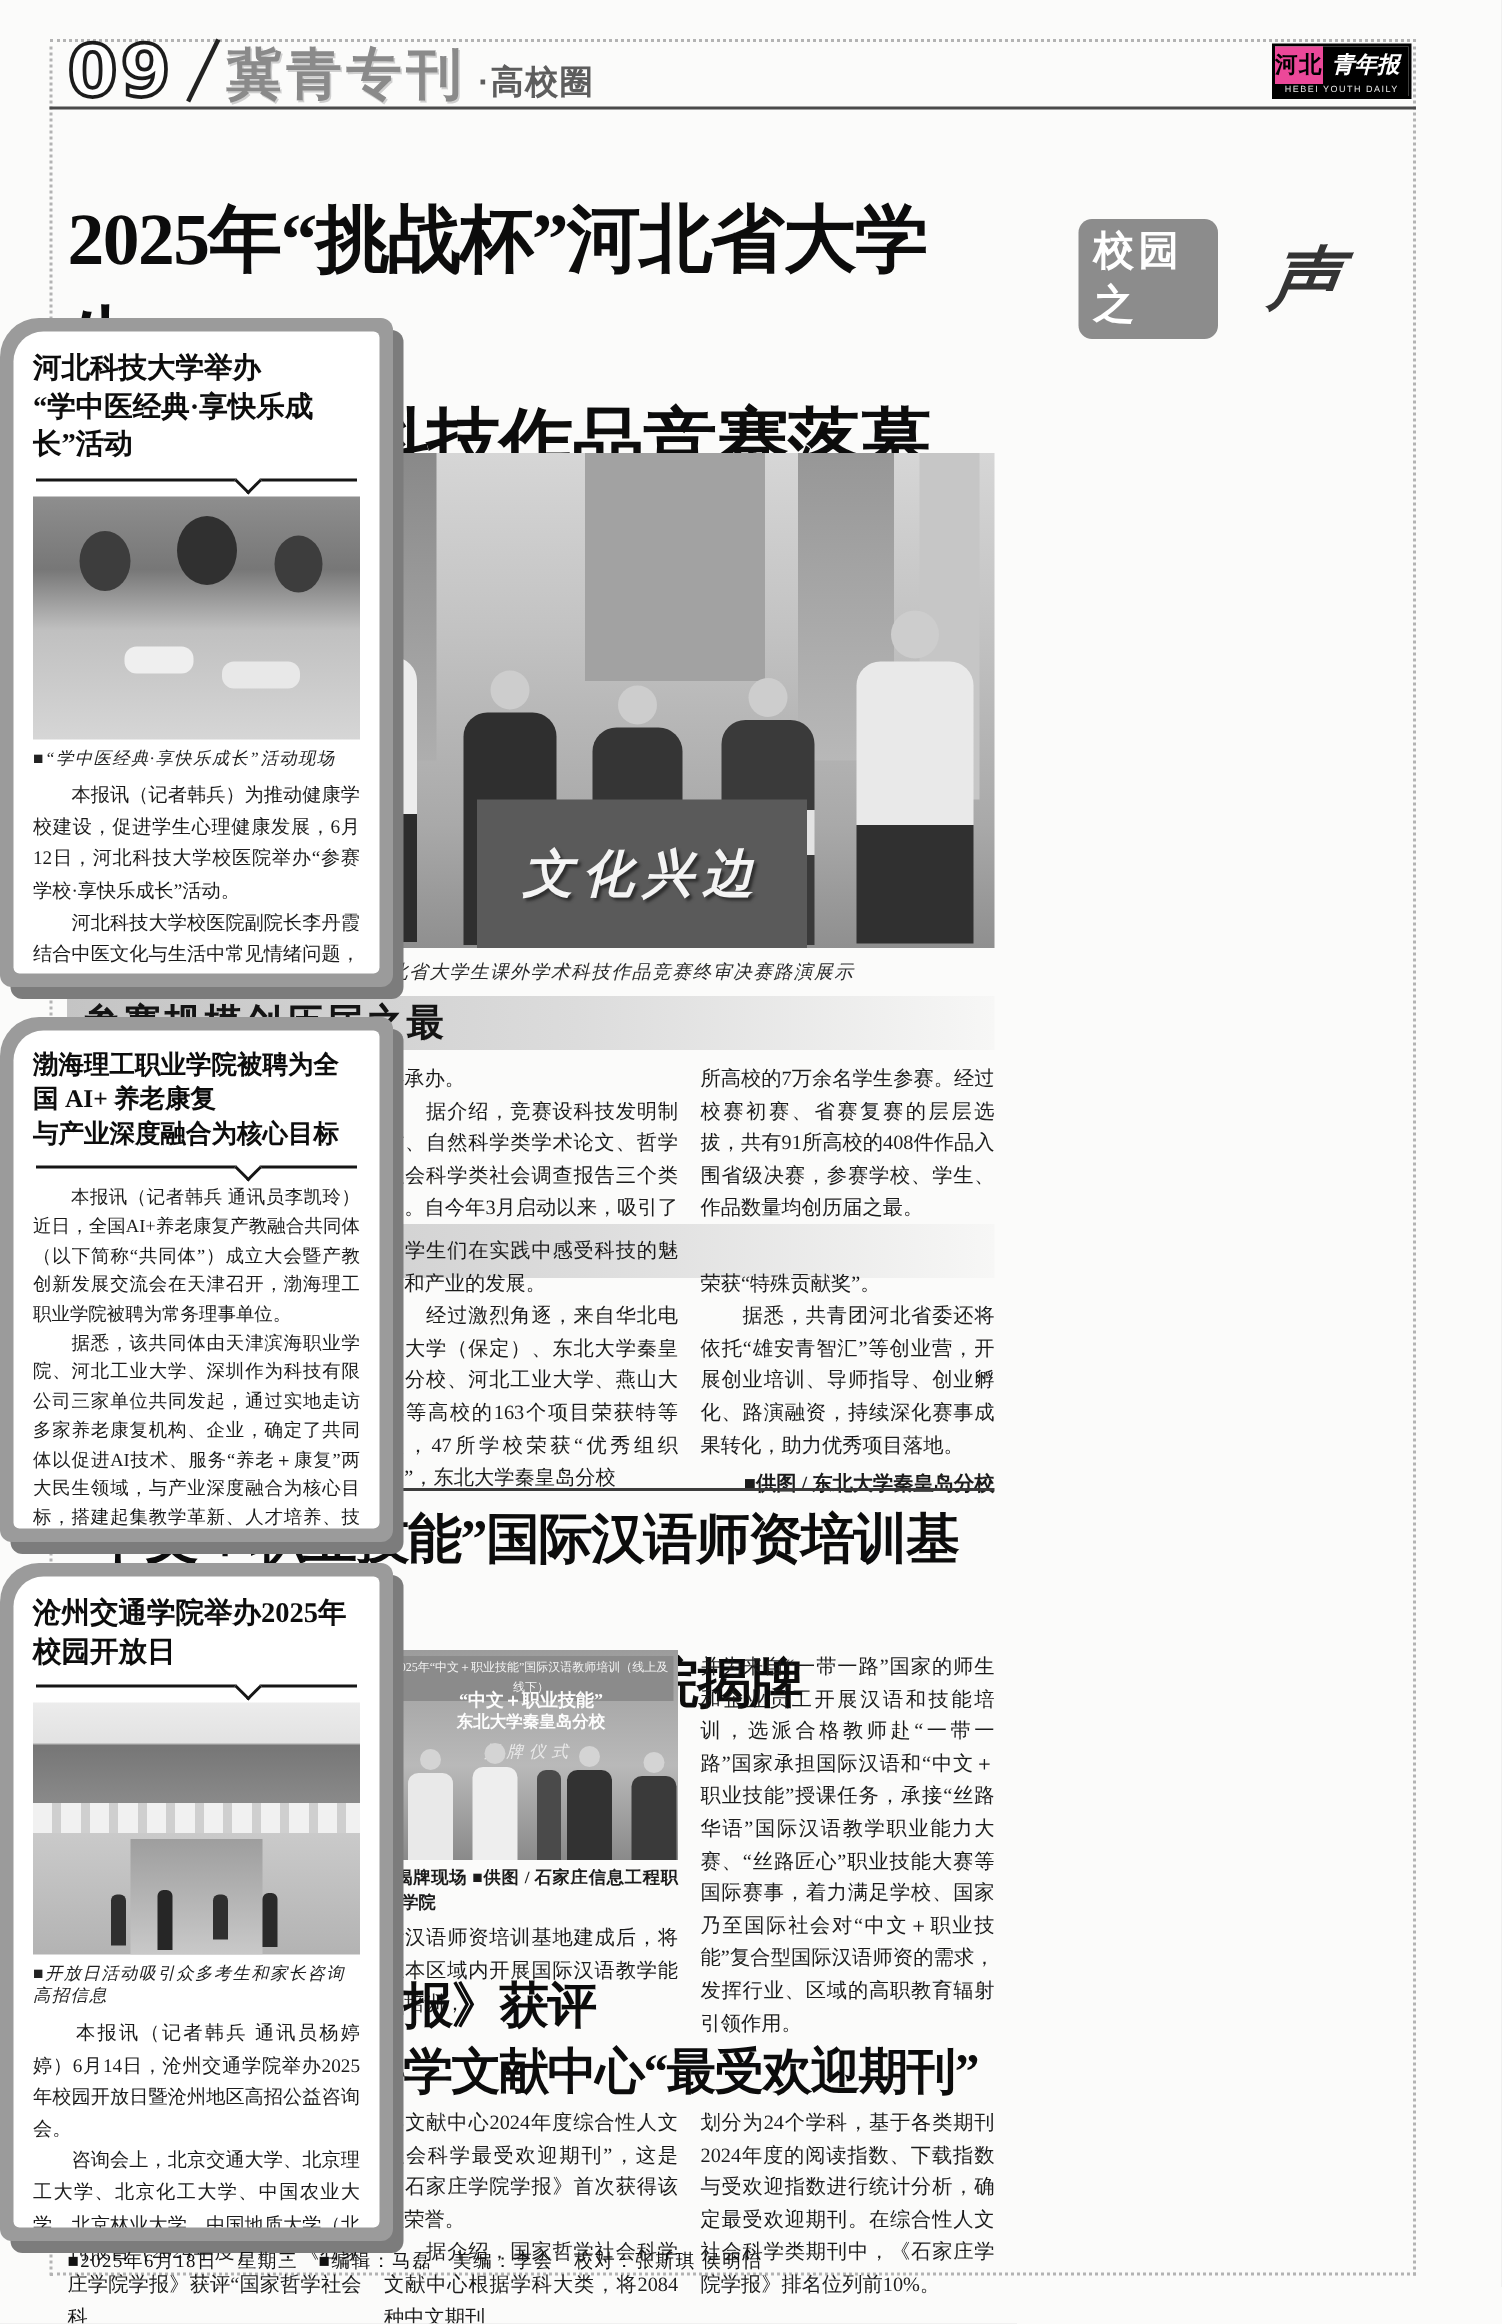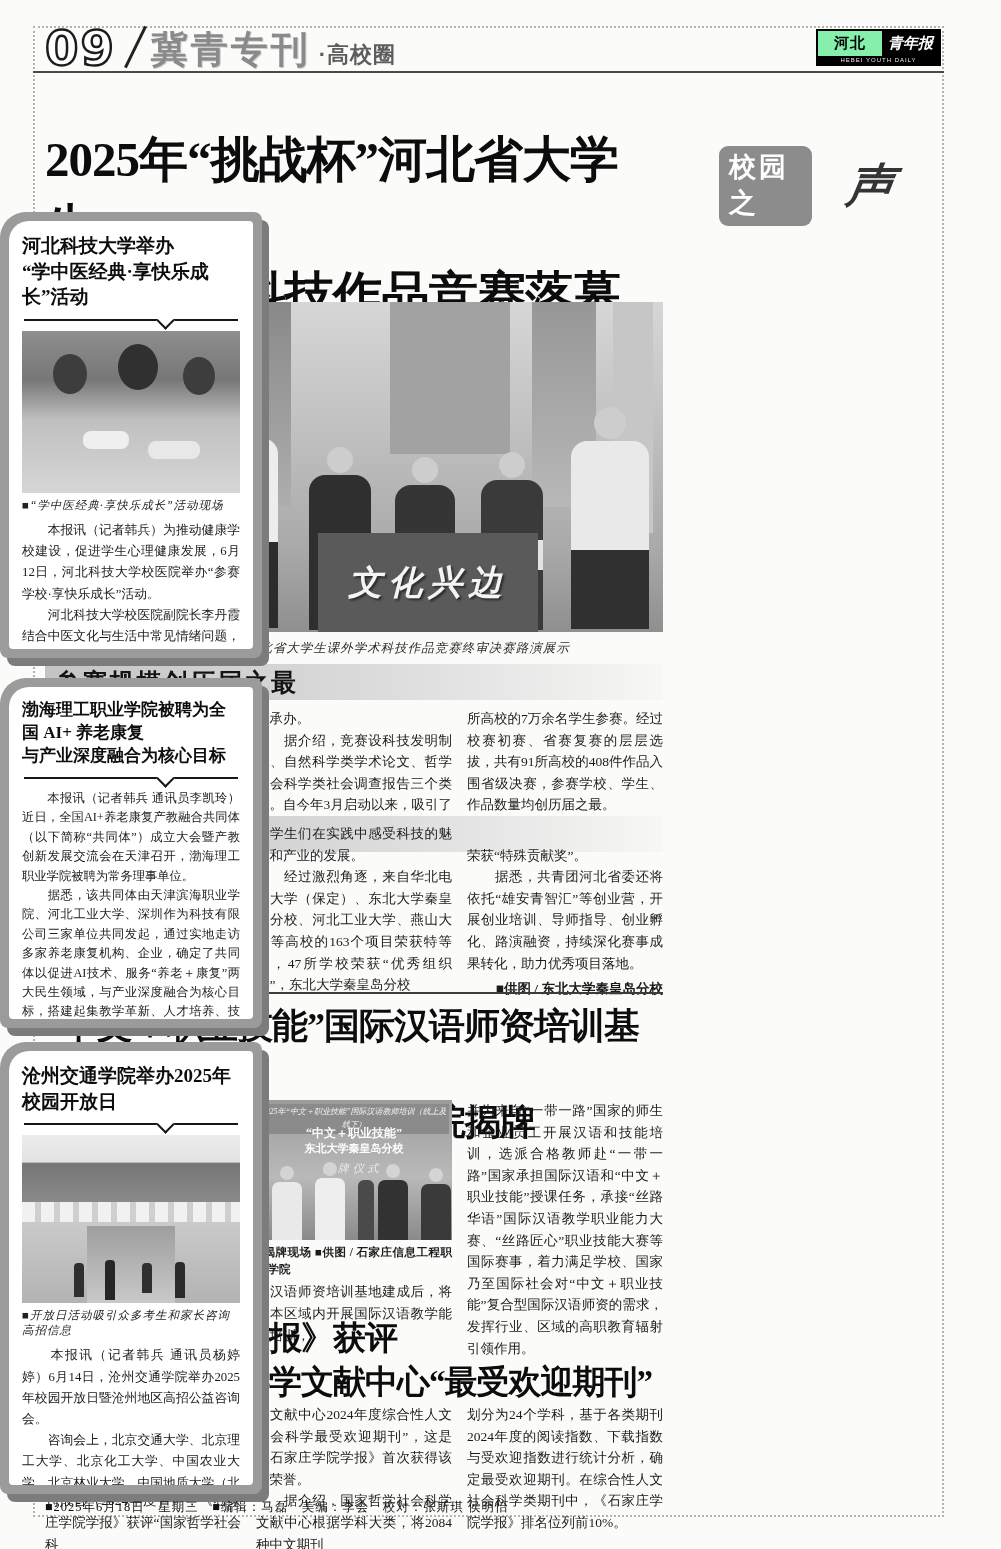--- a/index.html
+++ b/index.html
@@ -11,21 +11,21 @@
   .hdr{position:absolute;left:45px;top:24px;width:898px;height:46px;display:flex;align-items:flex-end;}
   .pagenum{font-family:"DejaVu Sans","Liberation Sans",sans-serif;font-weight:800;font-size:48px;
            line-height:44px;color:#fff;-webkit-text-stroke:2.5px #1c1c1c;letter-spacing:2px;}
   .slash{width:3px;height:46px;background:#222;transform:rotate(26deg);margin:0 14px 0 18px;}
   .masthead{font-family:"Liberation Sans","DejaVu Sans",sans-serif;font-weight:900;font-size:37px;
             line-height:40px;color:#8a8a8a;letter-spacing:3px;text-shadow:1px 1px 0 #cfcfcf;}
   .masthead-sub{font-family:"Liberation Sans",sans-serif;font-weight:700;font-size:22px;color:#5d5d5d;
                 margin-left:8px;line-height:30px;letter-spacing:1px;}
   .logo{position:absolute;right:2px;bottom:4px;display:flex;flex-direction:column;border:2px solid #000;}
   .logo-top{display:flex;}
-  .logo-l{background:#86efac;color:#000;font-weight:700;font-size:15px;padding:3px 16px;letter-spacing:1px;}
+  .logo-l{background:#ec4899;color:#000;font-weight:700;font-size:15px;padding:3px 0;letter-spacing:1px;}
   .logo-r{background:#000;color:#fff;font-weight:700;font-style:italic;font-size:15px;padding:3px 6px;}
   .logo-en{background:#000;color:#e8e8e8;font-family:"Liberation Sans",sans-serif;font-size:6px;
            text-align:center;padding:1px 0;letter-spacing:1px;}
   .hdr-rule{position:absolute;left:33px;top:71px;width:911px;border-top:2px solid #4a4a4a;}
   
   .abs{position:absolute;left:45px;width:618px;}
   .headline{font-weight:800;color:#0c0c0c;letter-spacing:-1px;}
   .h1{font-size:49px;line-height:1.38;}
   .h2{font-size:36px;line-height:1.34;}
   .h3{font-size:33px;line-height:1.34;}
@@ -53,21 +53,21 @@
         font-family:"Liberation Sans","DejaVu Sans",sans-serif;font-weight:700;font-size:25px;
         color:#141414;letter-spacing:2px;}
   
   .cols{display:flex;gap:15px;}
   .bcol{flex:1;font-size:13.5px;line-height:1.6;text-align:justify;white-space:pre-line;color:#1b1b1b;}
   .credit{font-weight:700;text-align:right;font-size:13.5px;margin-top:4px;}
   .story-hr{border-top:2px solid #3c3c3c;}
   
   .s2photo{height:140px;background:linear-gradient(180deg,#9c9c9c 0%,#b9b9b9 55%,#8a8a8a 100%);}
   .s2banner{position:absolute;top:4px;left:3px;right:3px;background:#8b8b8b;color:#f4f4f4;
-            font-size:8px;text-align:center;padding:2px 0;letter-spacing:0;font-style:italic;}
+            font-size:8px;text-align:center;padding:2px 0;letter-spacing:0;}
   .s2t1{position:absolute;top:24px;width:100%;text-align:center;color:#fdfdfd;font-weight:700;font-size:12px;}
   .s2t2{position:absolute;top:40px;width:100%;text-align:center;color:#fdfdfd;font-weight:700;font-size:11px;}
   .s2t3{position:absolute;top:60px;left:34%;color:#e9e9e9;font-style:italic;font-size:11px;letter-spacing:4px;}
   .smcap{font-size:11.5px;font-weight:700;line-height:1.45;margin-top:4px;}
   
   .side{position:absolute;left:674px;width:262px;gap:39px;}
   .badge-row{display:flex;align-items:center;}
   .badge-line{height:2px;background:#2d2d2d;flex:1;}
   .badge{background:#8c8c8c;border-radius:9px;color:#fff;font-family:"Liberation Sans",sans-serif;
          font-weight:900;font-size:27px;padding:3px 10px 5px;letter-spacing:3px;margin-left:6px;}

